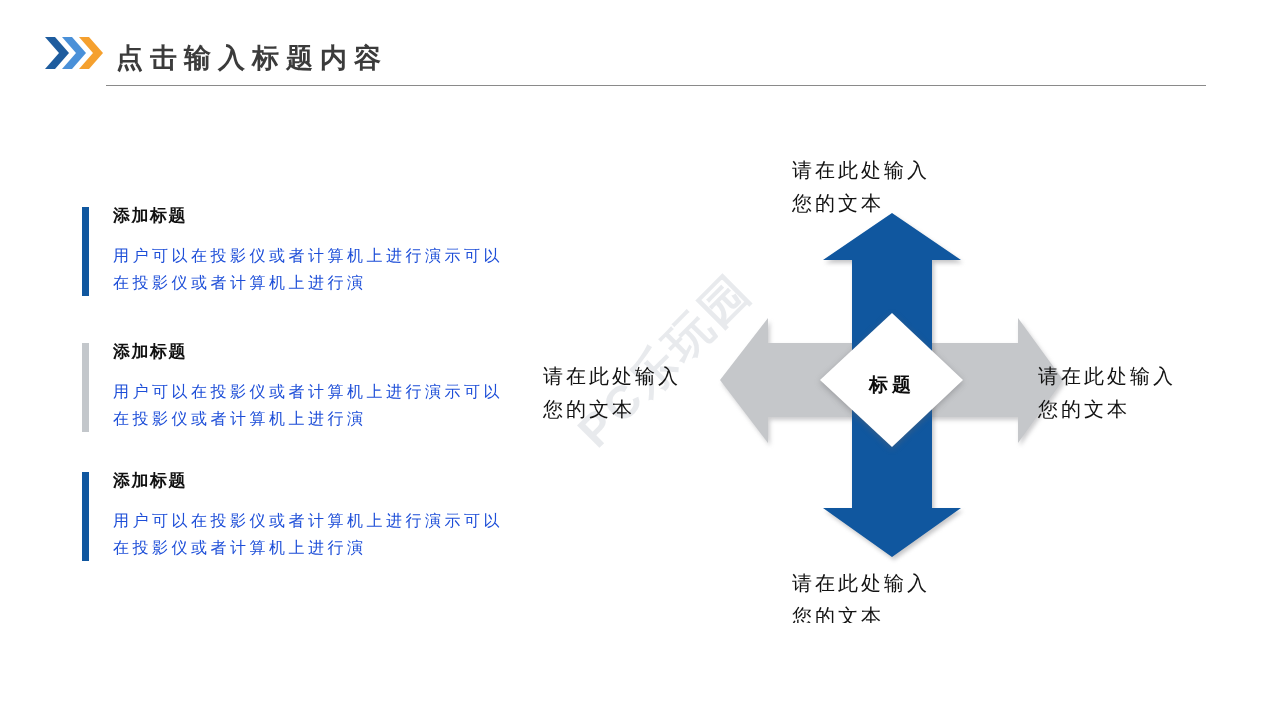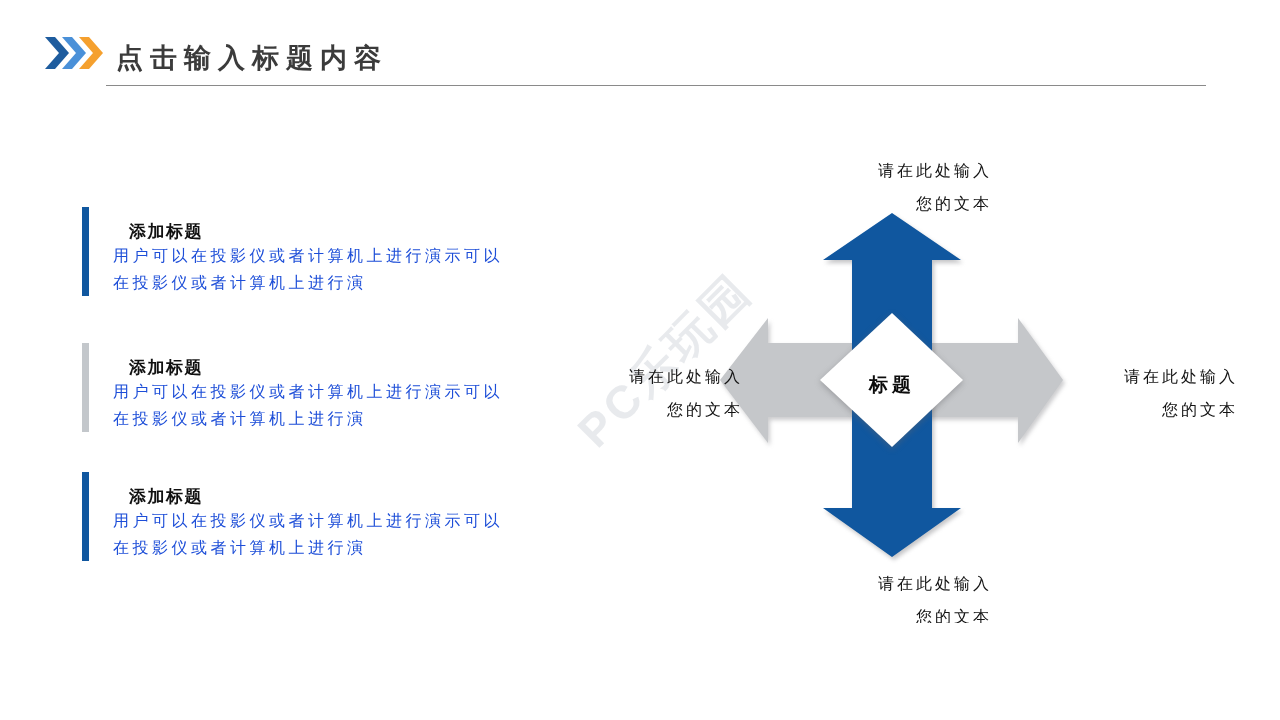--- a/index.html
+++ b/index.html
@@ -13,39 +13,39 @@
     position:absolute;left:116px;top:40px;
     font-size:27px;font-weight:bold;color:#3b3b3b;letter-spacing:7px;white-space:nowrap;
   }
   .title-underline{position:absolute;left:106px;top:85px;width:1100px;height:1px;background:#8a8a8a;}
   
   .block{position:absolute;left:82px;width:470px;height:120px;}
   .block .bar{position:absolute;left:0;top:3px;width:7px;height:89px;}
   .bar-blue{background:#10579f;}
   .bar-gray{background:#c3c7cb;}
   .block .heading{
-    position:absolute;left:31px;top:16px;font-size:17px;font-weight:bold;color:#111;
-    letter-spacing:1.5px;white-space:nowrap;margin-left:16px;
+    position:absolute;left:31px;top:0;font-size:17px;font-weight:bold;color:#111;
+    letter-spacing:1.5px;white-space:nowrap;
   }
   .block .body{
     position:absolute;left:31px;top:38px;width:430px;
     font-size:16px;color:#1d4ed8;letter-spacing:3.5px;line-height:27px;
   }
   
   .diagram-svg{position:absolute;left:560px;top:140px;width:560px;height:520px;}
   .arrow-gray{fill:#c5c7ca;filter:drop-shadow(2px 3px 2px rgba(110,110,115,0.35));}
   .arrow-blue{fill:#10579f;filter:drop-shadow(2px 3px 2px rgba(110,110,115,0.40));}
   .diamond{fill:#ffffff;filter:drop-shadow(0px 2px 3px rgba(100,100,105,0.45));}
   .center-label{
     position:absolute;left:822px;top:372px;width:140px;text-align:center;
     font-size:19px;font-weight:bold;color:#0c0c0c;letter-spacing:4px;
   }
   .dlabel{
-    position:absolute;width:200px;text-align:right;
-    font-size:16px;color:#131313;letter-spacing:3px;line-height:33px;
+    position:absolute;width:200px;text-align:left;
+    font-size:20px;color:#131313;letter-spacing:3px;line-height:33px;
   }
   .dlabel-top{left:792px;top:154px;}
   .dlabel-bottom{left:792px;top:567px;}
   .dlabel-left{left:543px;top:360px;}
   .dlabel-right{left:1038px;top:360px;}
   
   .watermark{
     position:absolute;left:545px;top:330px;width:240px;text-align:center;
     font-size:46px;font-weight:bold;color:rgba(195,199,208,0.38);
     transform:rotate(-45deg);letter-spacing:4px;pointer-events:none;user-select:none;

